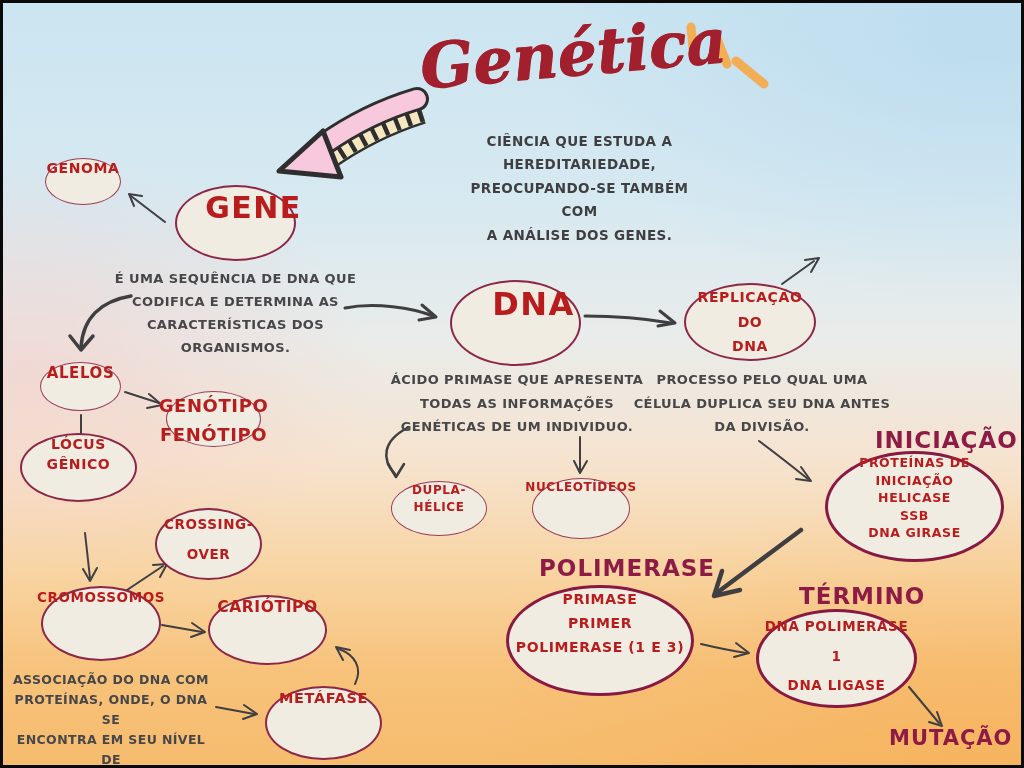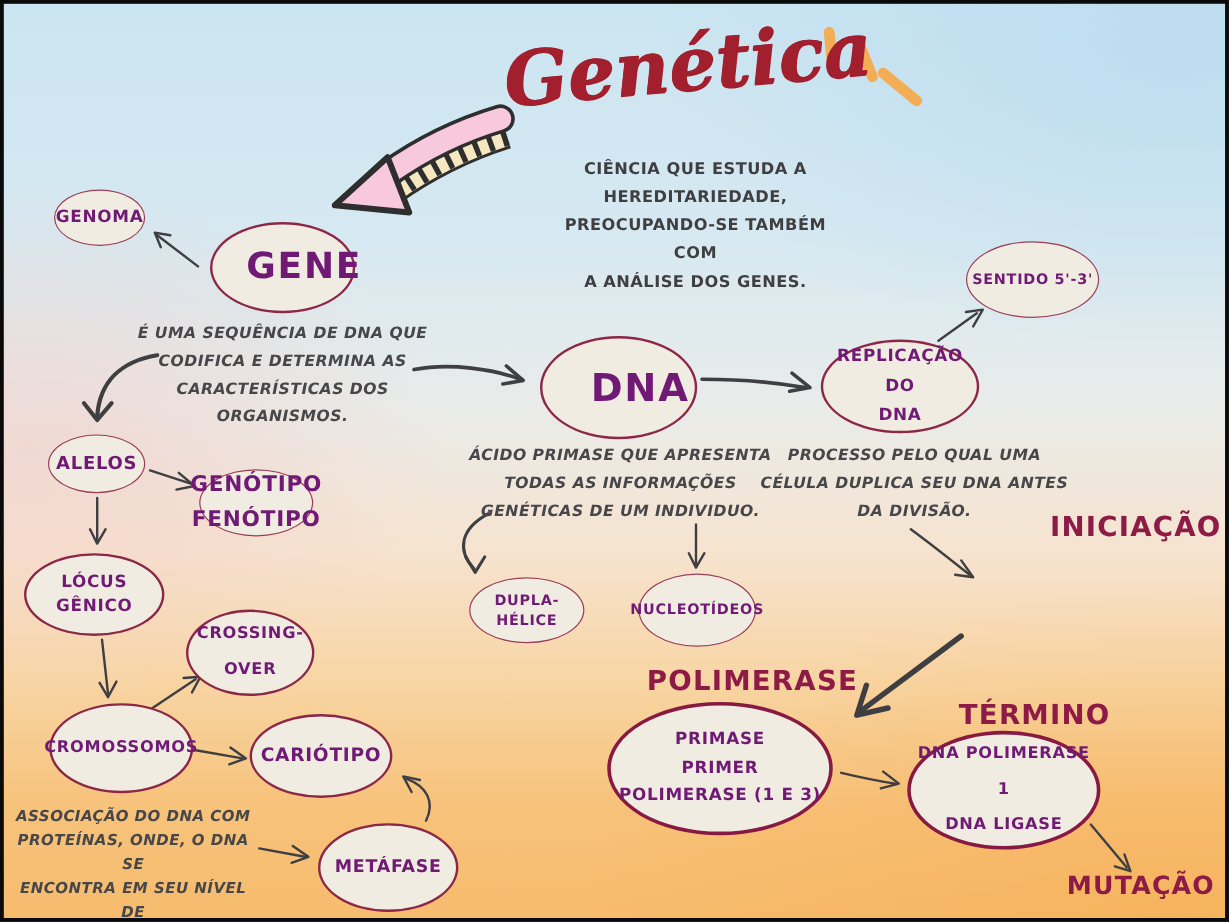--- a/index.html
+++ b/index.html
@@ -8,33 +8,33 @@
     border:3px solid #0a0a0a;overflow:hidden;
     font-family:"DejaVu Sans","Liberation Sans",sans-serif;
     background:
       radial-gradient(520px 320px at 2% 48%, rgba(244,203,198,0.55), transparent 68%),
       radial-gradient(620px 360px at 96% 6%, rgba(172,212,236,0.50), transparent 70%),
       radial-gradient(700px 380px at 96% 100%, rgba(246,166,70,0.38), transparent 72%),
       linear-gradient(to bottom,#cbe5f1 0%,#d7e9f1 26%,#e9ecea 44%,#f6e3cf 60%,#f8d5a4 74%,#f7c27a 88%,#f6bc6e 100%);
   }
   .node{
     position:absolute;border-radius:50%;background:#f0ece1;
-    display:flex;flex-direction:column;align-items:center;justify-content:center;
-    text-align:center;color:#701a75;font-weight:bold;letter-spacing:.6px;
+    display:flex;flex-direction:column;align-items:center;justify-content:flex-start;
+    text-align:center;color:#b91c1c;font-weight:bold;letter-spacing:.6px;
     border:1.6px solid #9b3d58;box-sizing:border-box;line-height:1.4;
   }
   .node.med{border-width:2.2px;border-color:#8c2747;}
   .node.thick{border-width:3px;border-color:#871942;}
   .node span{display:block;}
   .big{font-size:30px;letter-spacing:1.5px;margin-left:36px;}
   .desc{
     position:absolute;text-align:center;color:#47474a;font-weight:bold;
     font-size:13px;letter-spacing:.4px;
   }
-  .desc span{display:block;font-style:italic;}
+  .desc span{display:block;}
   .stage{
     position:absolute;color:#8d1b46;font-weight:bold;font-size:23px;letter-spacing:1px;
   }
   .title{
     position:absolute;left:400px;top:14px;width:340px;text-align:center;
     font-family:"DejaVu Serif","Liberation Serif",serif;font-style:italic;font-weight:bold;
     font-size:62px;color:#a21f2d;transform:rotate(-5deg);
     text-shadow:1px 0 0 #a21f2d,0 1px 0 #a21f2d;
   }
   .subtitle{
@@ -159,34 +159,31 @@
 
   <div class="node med" style="left:447px;top:277px;width:131px;height:86px">
     <span class="big" style="font-size:32px">DNA</span>
   </div>
 
   <div class="node med" style="left:681px;top:280px;width:132px;height:78px;font-size:14px;line-height:1.75">
     <span>REPLICAÇÃO DO</span>
     <span>DNA</span>
   </div>
 
-  <div class="node" style="left:802px;top:198px;width:111px;height:64px;font-size:12px">
-    <span>SENTIDO 5'-3'</span>
-  </div>
 
   <div class="node" style="left:37px;top:359px;width:81px;height:49px;font-size:15px">
     <span>ALELOS</span>
   </div>
 
   <div class="node" style="left:163px;top:388px;width:95px;height:56px;font-size:18px;line-height:1.6">
     <span>GENÓTIPO</span>
     <span>FENÓTIPO</span>
   </div>
 
-  <div class="node med" style="left:17px;top:458px;width:117px;height:69px;font-size:14px">
+  <div class="node med" style="left:17px;top:430px;width:117px;height:69px;font-size:14px">
     <span>LÓCUS GÊNICO</span>
   </div>
 
   <div class="node med" style="left:152px;top:505px;width:107px;height:72px;font-size:13.5px;line-height:2.2">
     <span>CROSSING-</span>
     <span>OVER</span>
   </div>
 
   <div class="node med" style="left:205px;top:592px;width:119px;height:70px;font-size:15.5px">
     <span>CARIÓTIPO</span>
@@ -201,20 +198,26 @@
   </div>
 
   <div class="node" style="left:388px;top:478px;width:96px;height:55px;font-size:12px">
     <span>DUPLA-HÉLICE</span>
   </div>
 
   <div class="node" style="left:529px;top:475px;width:98px;height:61px;font-size:12px">
     <span>NUCLEOTÍDEOS</span>
   </div>
 
+  <div class="node thick" style="left:822px;top:448px;width:179px;height:111px;font-size:12.5px;line-height:1.4">
+    <span>PROTEÍNAS DE INICIAÇÃO</span>
+    <span>HELICASE</span>
+    <span>SSB</span>
+    <span>DNA GIRASE</span>
+  </div>
 
   <div class="node thick" style="left:503px;top:582px;width:188px;height:111px;font-size:14px;line-height:1.7">
     <span>PRIMASE</span>
     <span>PRIMER</span>
     <span>POLIMERASE (1 E 3)</span>
   </div>
 
   <div class="node thick" style="left:753px;top:606px;width:161px;height:99px;font-size:13.5px;line-height:2.2">
     <span>DNA POLIMERASE 1</span>
     <span>DNA LIGASE</span>

